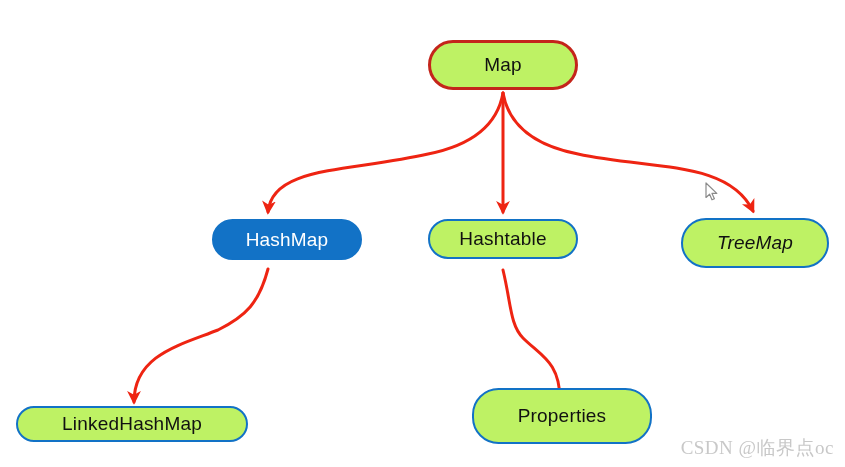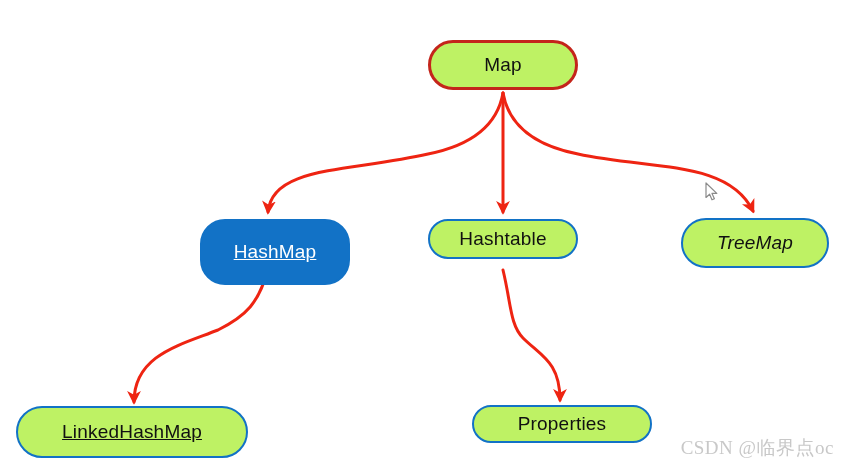--- a/index.html
+++ b/index.html
@@ -78,33 +78,33 @@
       <path d="M503,93 L503,212" class="edge" marker-end="url(#arrowhead)"></path>
       <path d="M503,93 C509,127 538,146 578,154 C652,170 728,160 753,211" class="edge" marker-end="url(#arrowhead)"></path>
       <path d="M268,269 C259,303 246,316 218,330 C180,345 134,355 134,402" class="edge" marker-end="url(#arrowhead)"></path>
       <path d="M503,270 C511,303 510,325 523,338 C541,356 560,362 560,400" class="edge" marker-end="url(#arrowhead)"></path>
     </svg>
 
   <div id="node-layer">
       <div class="node red-outline" style="left: 428px; top: 40px; width: 150px; height: 50px; border-radius: 25px;">
         <span>Map</span>
       </div>
-      <div class="node blue-filled" style="left: 200px; top: 219px; width: 150px; height: 66px; border-radius: 25px; text-decoration: underline;">
+      <div class="node blue-filled" style="left: 212px; top: 219px; width: 150px; height: 41px; border-radius: 25px;">
         <span>HashMap</span>
       </div>
       <div class="node blue-outline" style="left: 428px; top: 219px; width: 150px; height: 40px; border-radius: 25.5px;">
         <span>Hashtable</span>
       </div>
       <div class="node blue-outline" style="left: 681px; top: 218px; width: 148px; height: 50px; border-radius: 25px; font-style: italic;">
         <span>TreeMap</span>
       </div>
-      <div class="node blue-outline" style="left: 16px; top: 406px; width: 232px; height: 52px; border-radius: 26px; text-decoration: underline;">
+      <div class="node blue-outline" style="left: 16px; top: 406px; width: 232px; height: 36px; border-radius: 26px;">
         <span>LinkedHashMap</span>
       </div>
-      <div class="node blue-outline" style="left: 472px; top: 405px; width: 180px; height: 38px; border-radius: 26.5px;">
+      <div class="node blue-outline" style="left: 472px; top: 388px; width: 180px; height: 56px; border-radius: 26.5px;">
         <span>Properties</span>
       </div>
     </div>
 
   <svg id="cursor" viewBox="0 0 14 20" xmlns="http://www.w3.org/2000/svg" style="left: 705px; top: 182px;">
     <polygon points="1,1 1,15.5 4.6,12.2 7,17.8 9.4,16.7 7,11.4 11.8,11.4" fill="#ffffff" stroke="#8a8a8a" stroke-width="1.2" stroke-linejoin="round"></polygon>
   </svg>
 
   <div class="watermark">CSDN @临界点oc</div>
 

